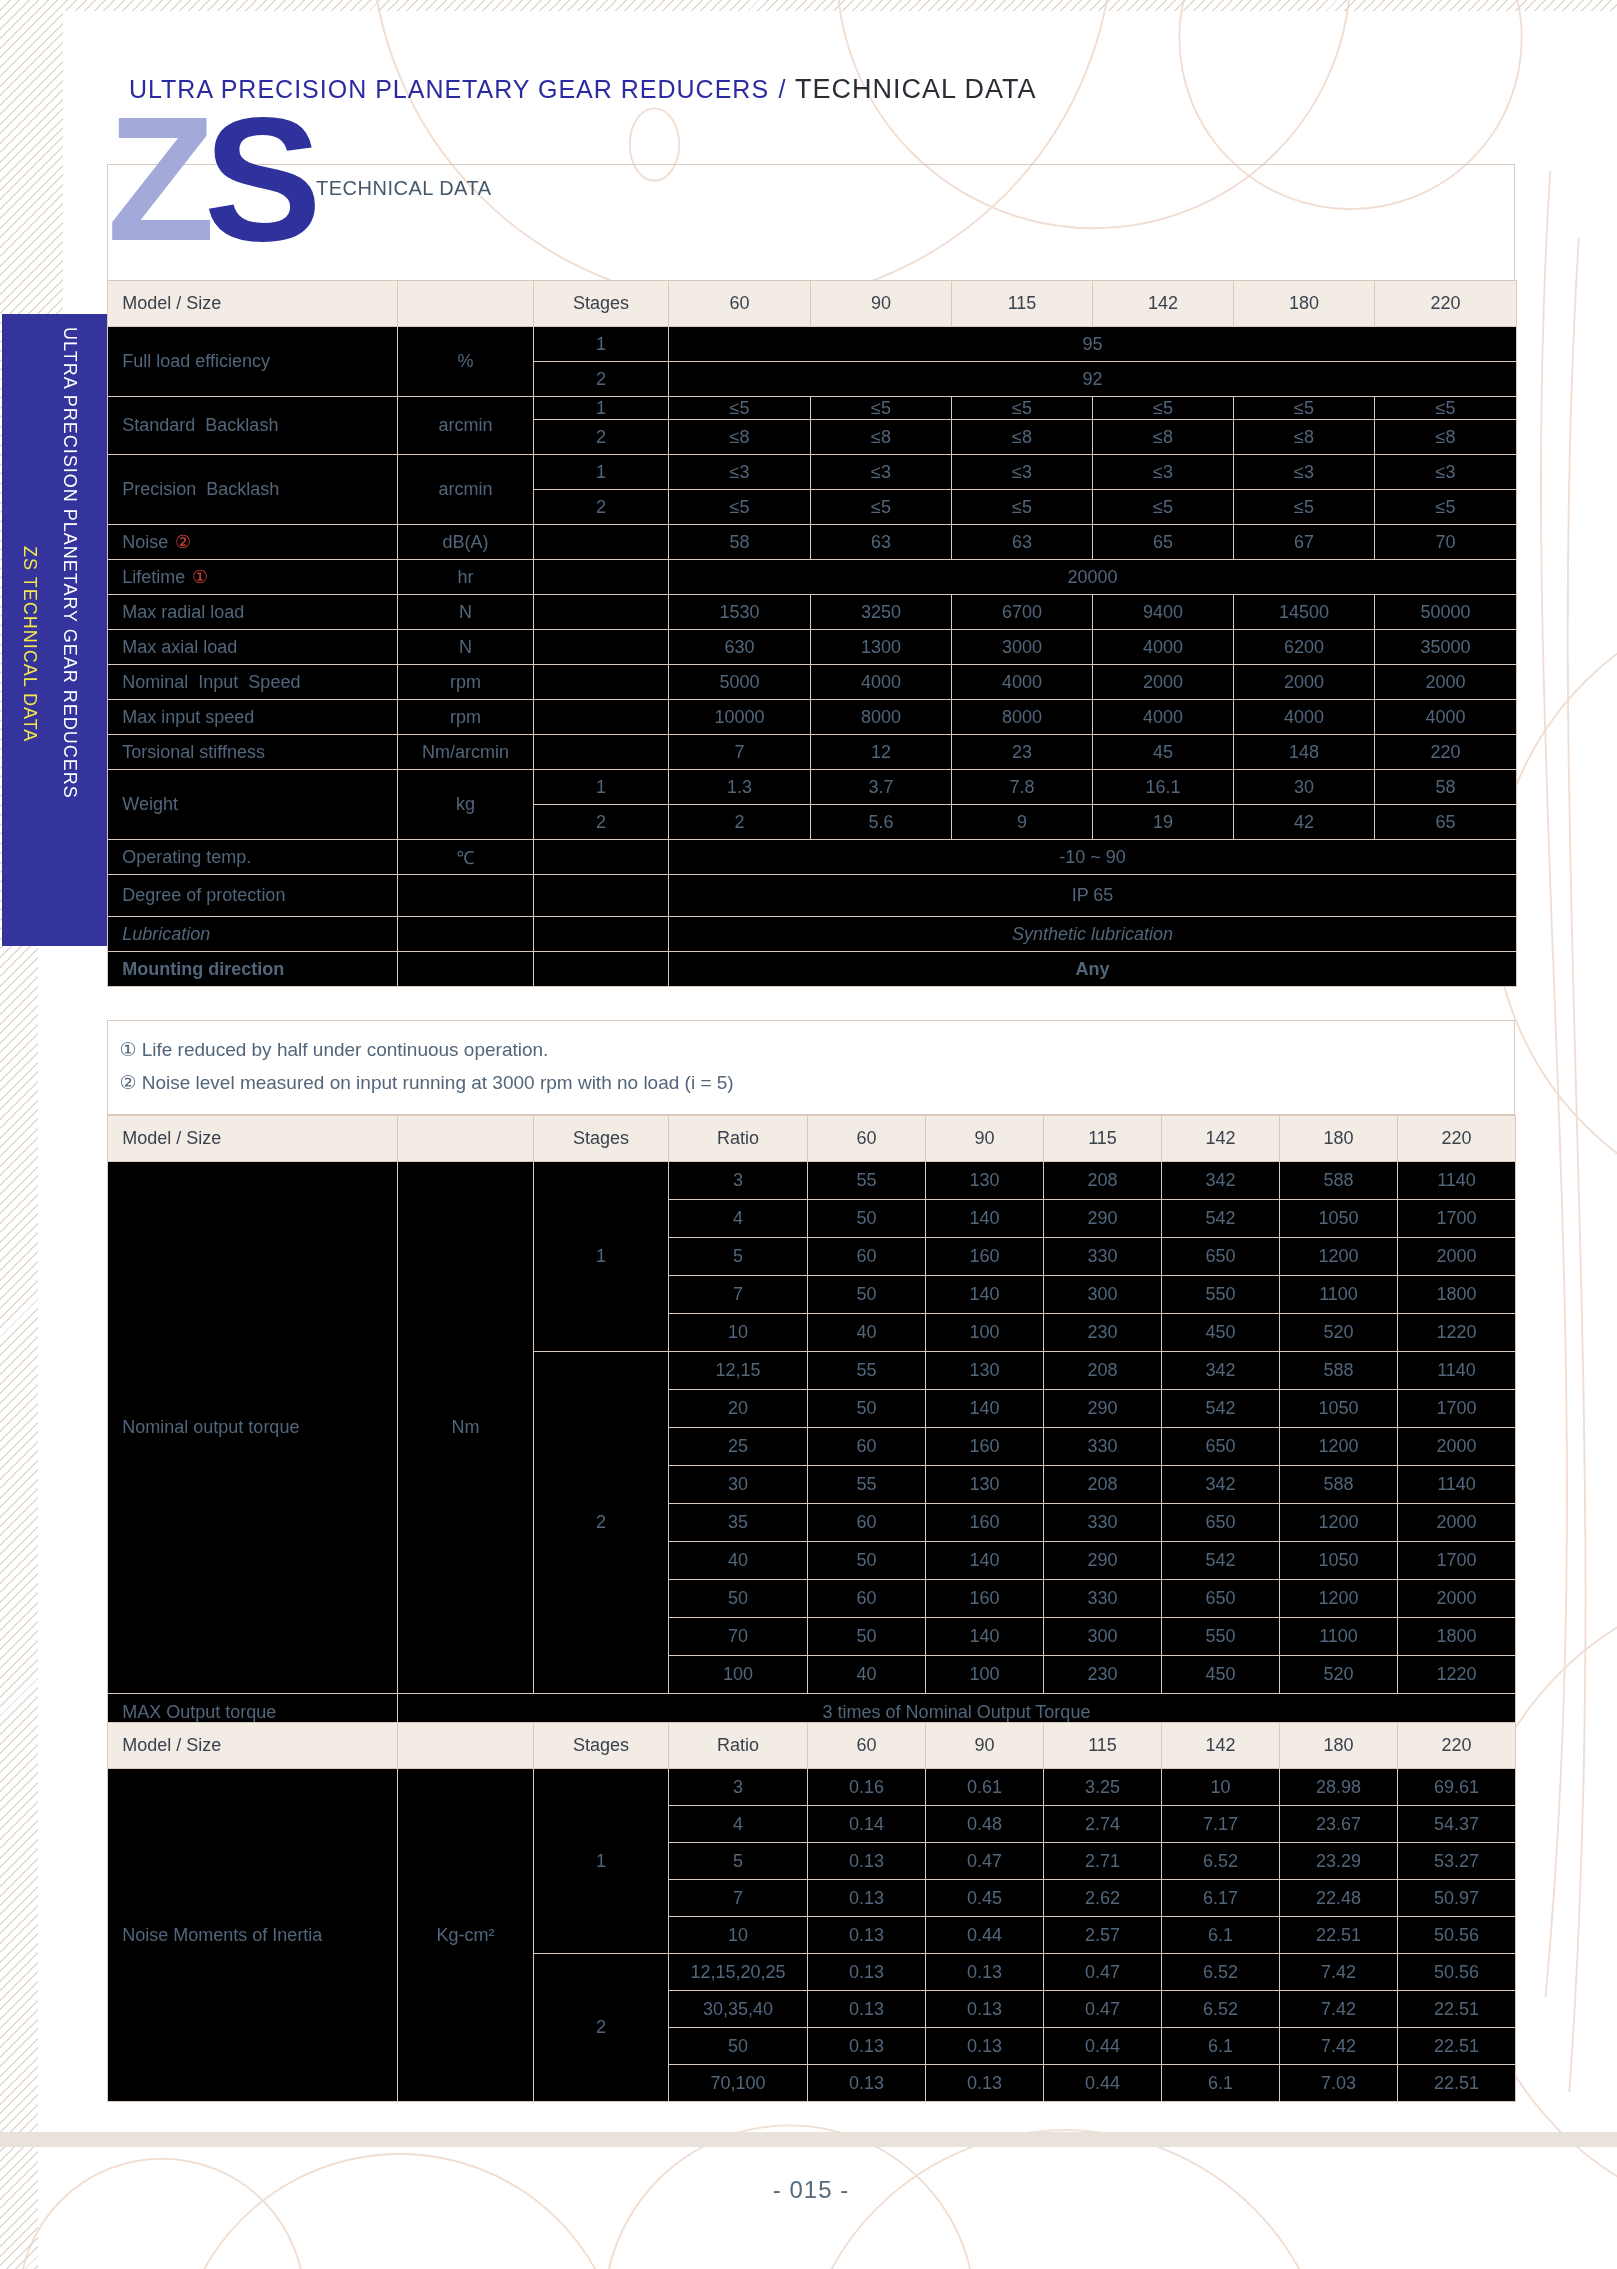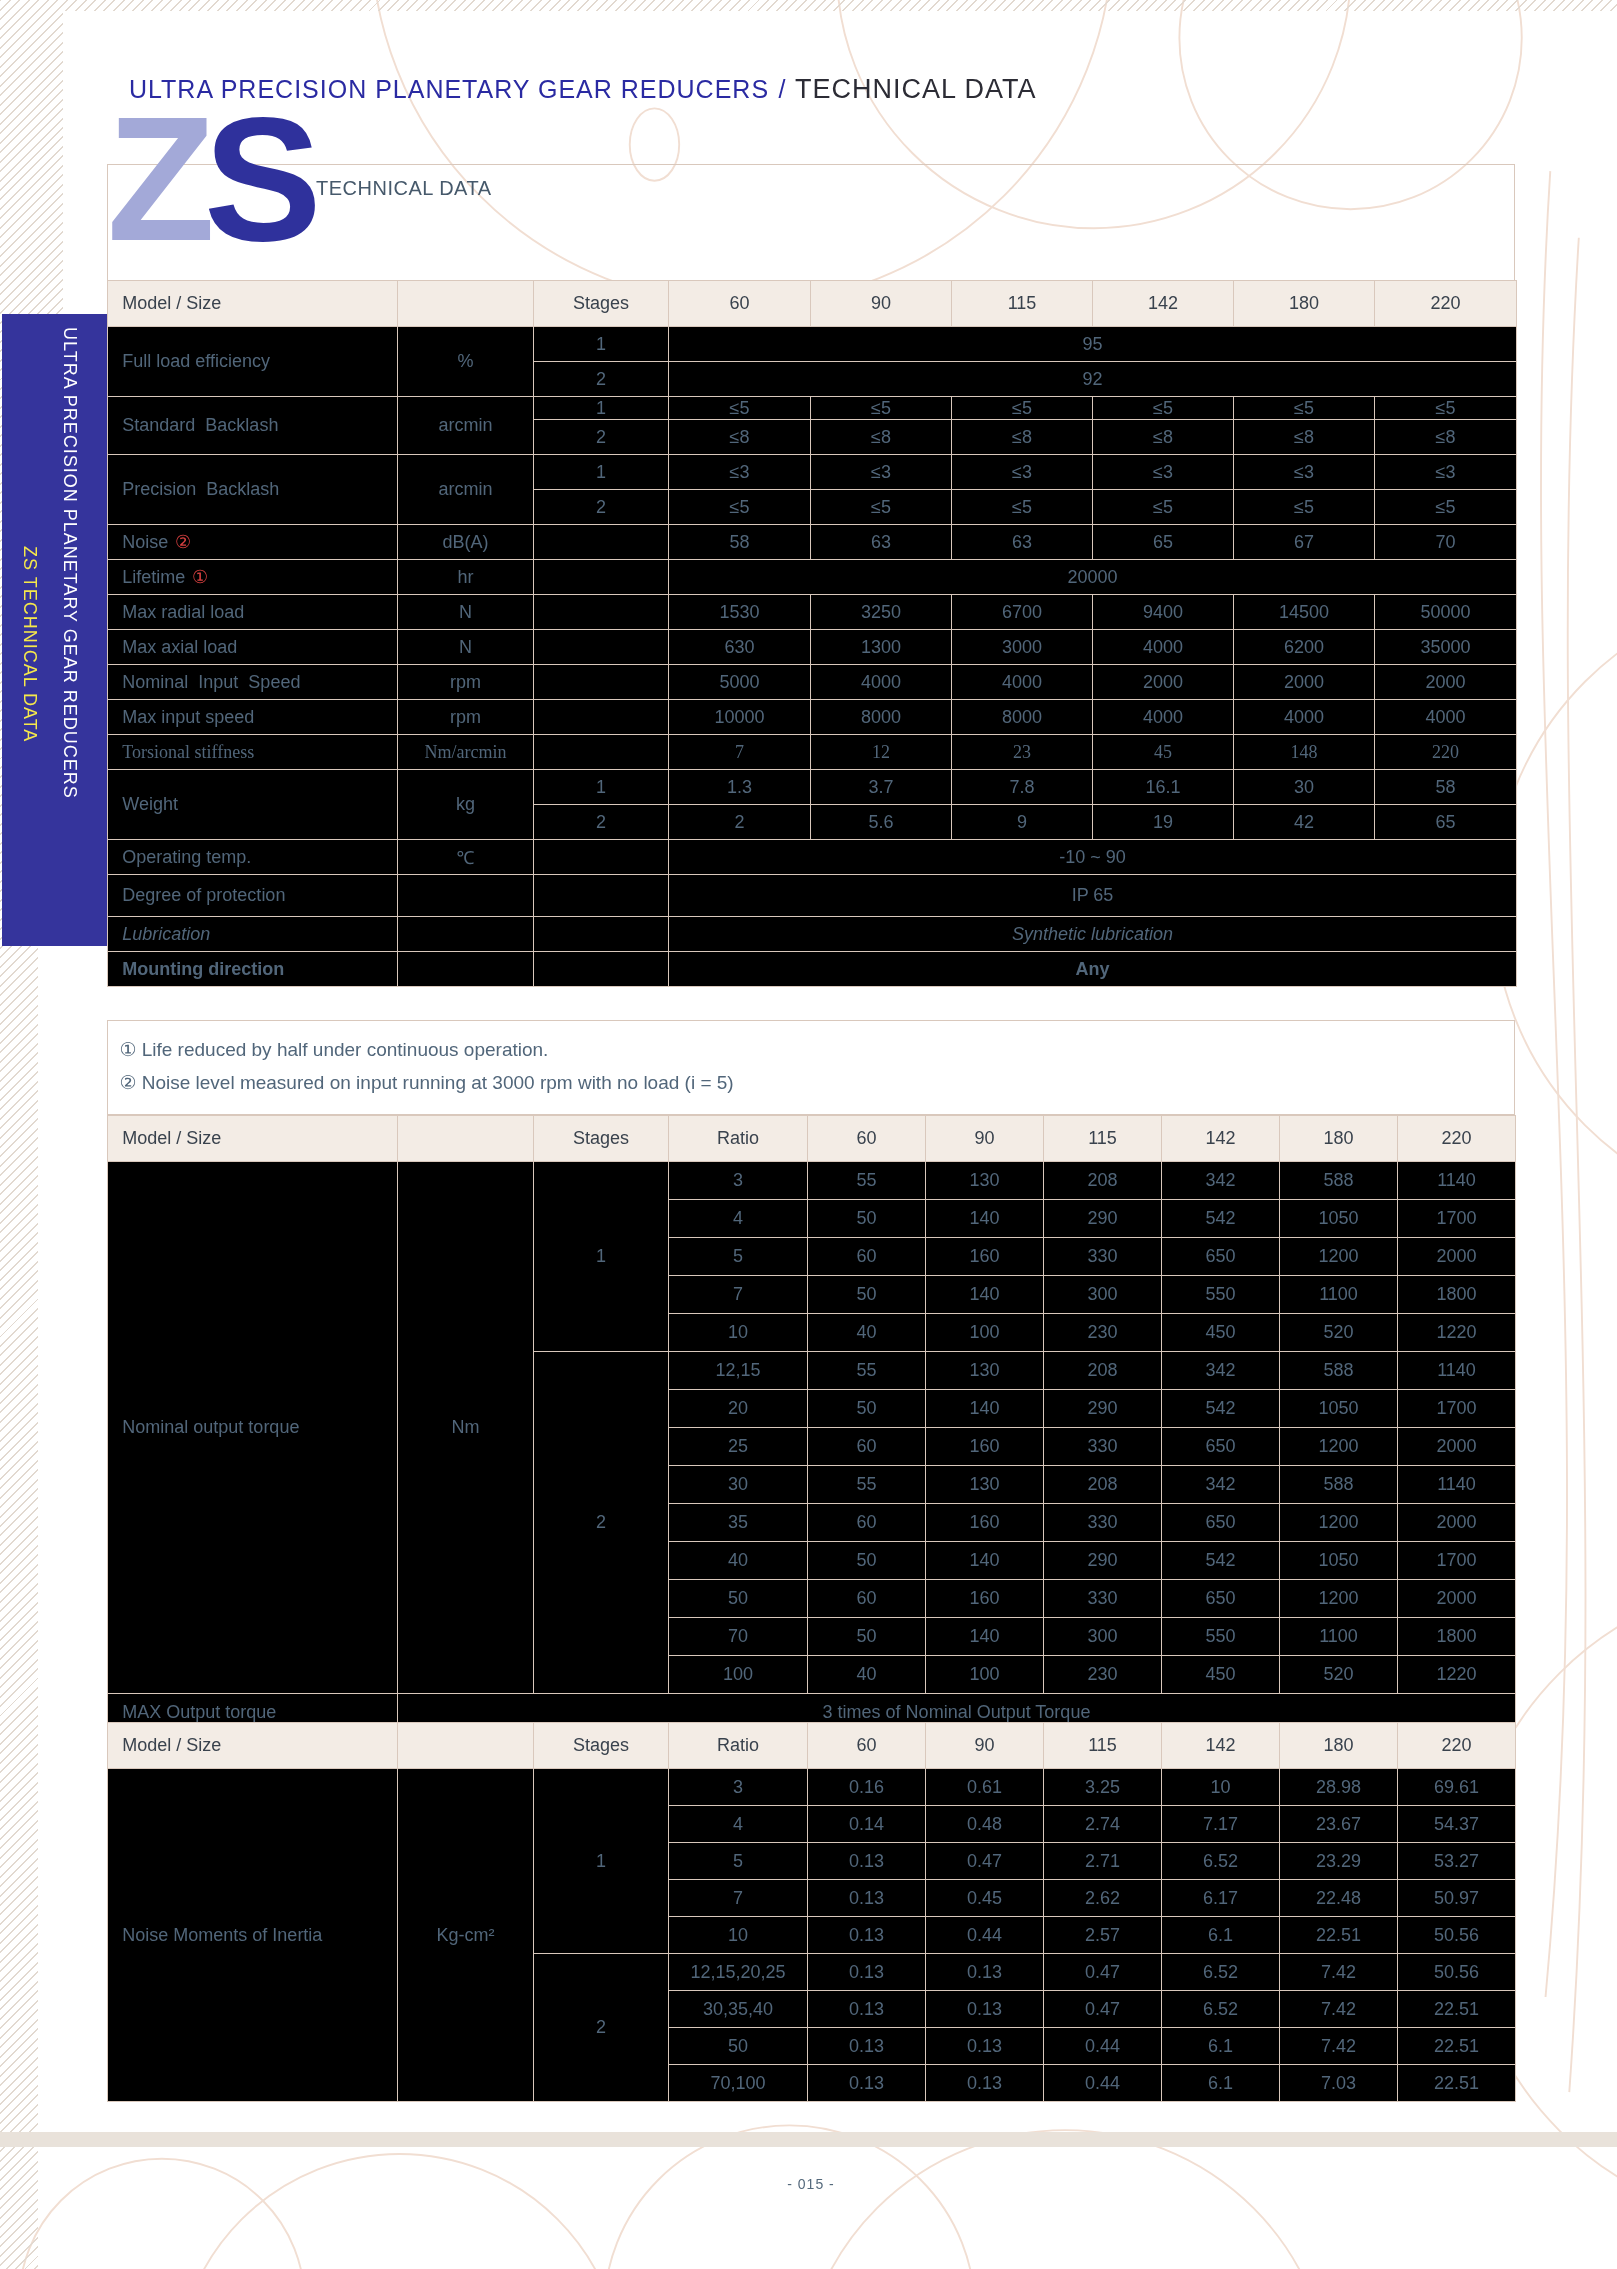--- a/index.html
+++ b/index.html
@@ -34,21 +34,21 @@
      vertical-align:middle;padding:0;white-space:pre;overflow:hidden;}
   table.spec td.lbl{text-align:left;padding-left:14.3px;}
   table.spec td.hd{background:#f3ece5;color:#39424d;}
   .mrk{color:#d94040;margin-left:6.7px;}
   .footnotes{position:absolute;left:107px;top:1020px;width:1408px;height:95px;z-index:3;
      border:1.9px solid #d9c8bc;box-sizing:border-box;background:#ffffff;
      color:#51667a;font-size:19px;}
   .footnotes p{margin:0;padding-left:11.4px;line-height:33px;}
   .footnotes p:first-child{padding-top:12.4px;}
   .footer{position:absolute;left:107px;top:2176px;width:1408px;text-align:center;z-index:5;
-     color:#54697c;font-size:14px;letter-spacing:1px;}
+     color:#54697c;font-size:24px;letter-spacing:1px;}
 </style>
 </head>
 <body>
 
 <div class="page">
 
   <svg class="deco" width="1618" height="2269" viewBox="0 0 1701 2386">
     <g fill="none" stroke="#f1ded2" stroke-width="2">
       <circle cx="780" cy="-70" r="390"></circle>
       <circle cx="1150" cy="-30" r="270"></circle>
@@ -209,21 +209,21 @@
           <td rowspan="1" class="lbl"><span>Max input speed</span></td>
           <td rowspan="1" class="">rpm</td>
           <td class=""></td>
           <td class="">10000</td>
           <td class="">8000</td>
           <td class="">8000</td>
           <td class="">4000</td>
           <td class="">4000</td>
           <td class="">4000</td>
         </tr>
-        <tr style="height: 35px; font-family: Liberation Serif, serif;">
+        <tr style="height: 35px;">
           <td rowspan="1" class="lbl"><span>Torsional stiffness</span></td>
           <td rowspan="1" class="">Nm/arcmin</td>
           <td class=""></td>
           <td class="">7</td>
           <td class="">12</td>
           <td class="">23</td>
           <td class="">45</td>
           <td class="">148</td>
           <td class="">220</td>
         </tr>

